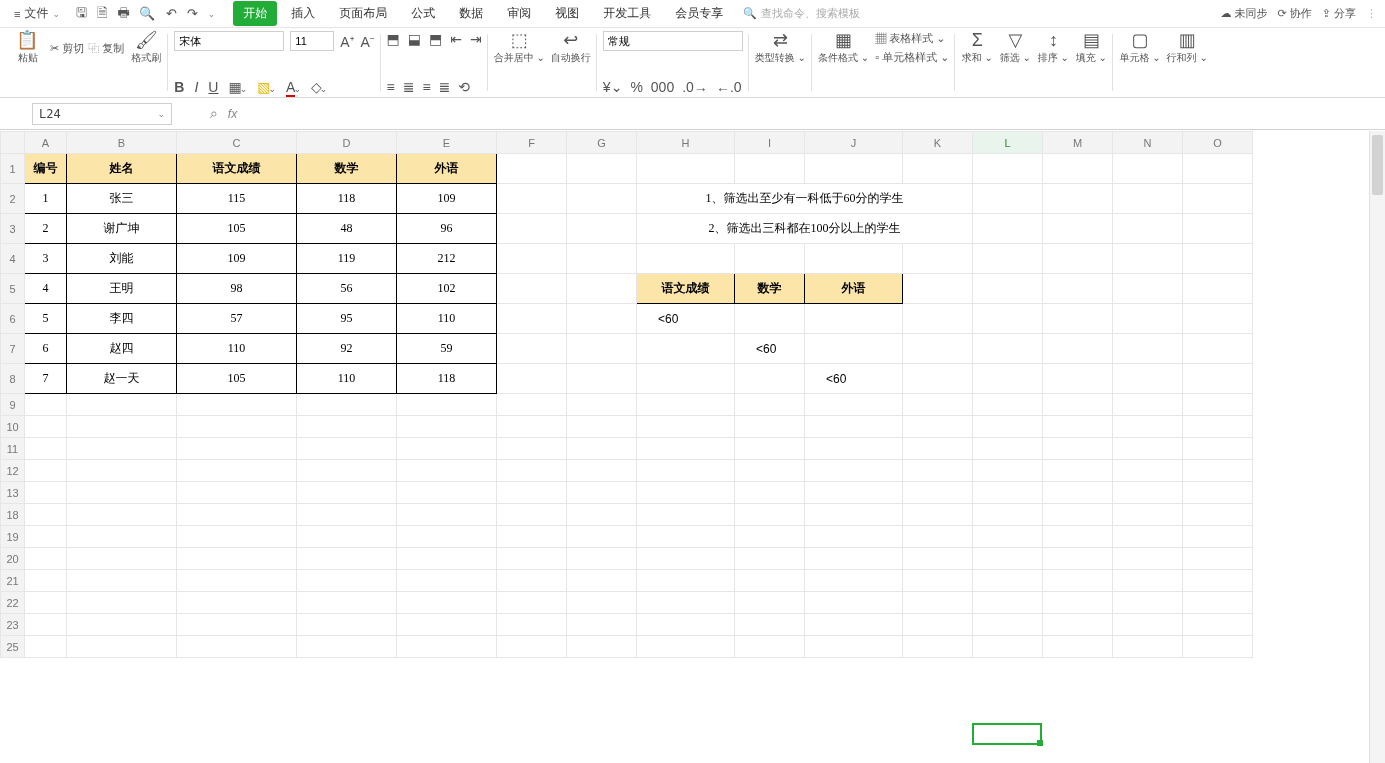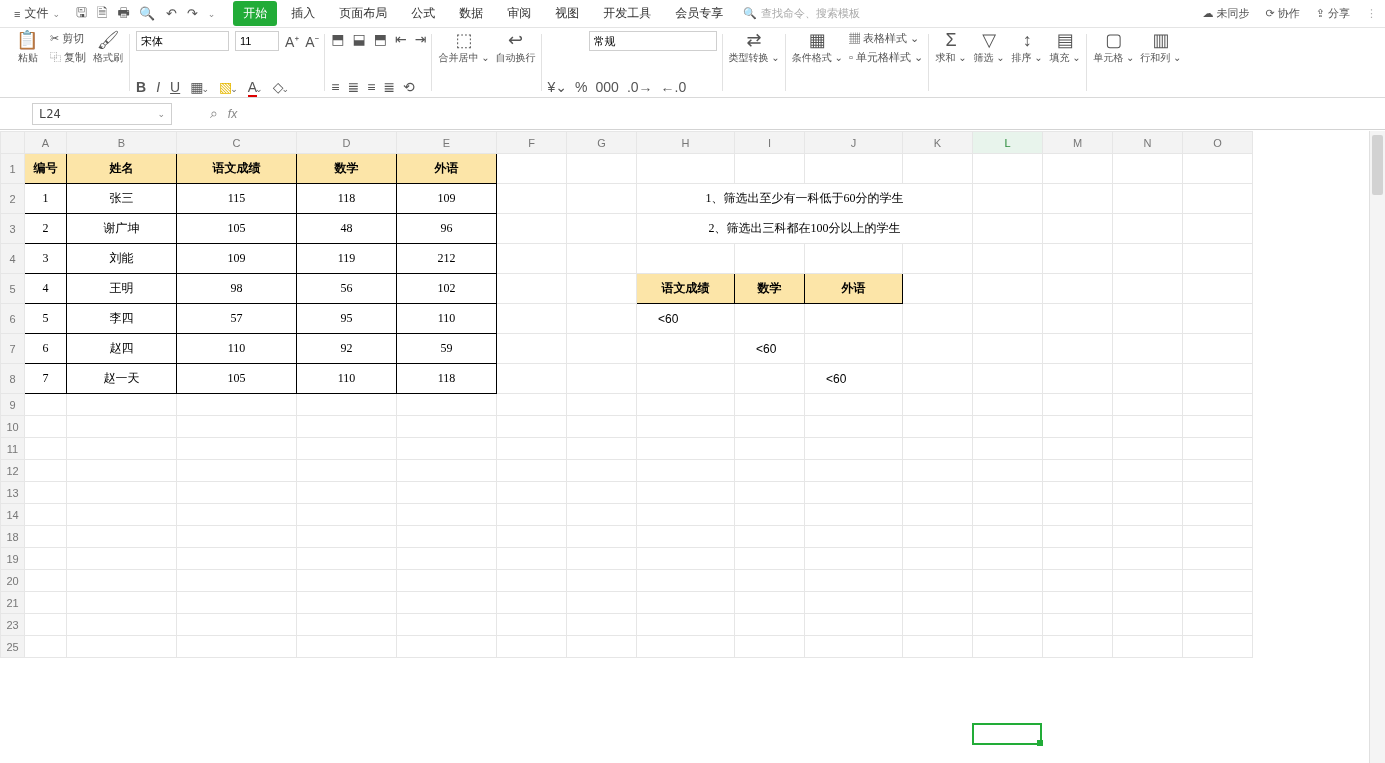--- a/index.html
+++ b/index.html
@@ -8,37 +8,37 @@
 
 .menubar { display:flex; align-items:center; height:28px; padding:0 8px; border-bottom:1px solid #e4e4e4; color:#333; }
 .menubar .file-btn { display:flex; align-items:center; gap:4px; padding:0 6px; height:100%; color:#444; }
 .menubar .file-btn .burger{font-size:11px;}
 .menubar .quick-icons{display:flex;align-items:center;gap:10px;margin-left:10px;color:#555;font-size:13px;}
 .menubar .tabs{display:flex;align-items:center;gap:4px;margin-left:18px;height:100%;}
 .menubar .tab{padding:4px 10px;color:#333;border-radius:3px;font-size:12px;}
 .menubar .tab.active{background:#22ac38;color:#fff;}
 .menubar .search{margin-left:10px;display:flex;align-items:center;color:#aaa;gap:4px;font-size:11px;}
 .menubar .spacer{flex:1;}
-.menubar .right{display:flex;align-items:center;gap:16px;color:#555;font-size:11px;text-align:right;}
+.menubar .right{display:flex;align-items:center;gap:10px;color:#555;font-size:11px;text-align:right;}
 
 
 .ribbon{display:flex;align-items:stretch;height:70px;border-bottom:1px solid #d9d9d9;padding:0 6px;}
 .grp{display:flex;flex-direction:column;justify-content:space-between;padding:3px 6px 2px;position:relative;}
 .grp:after{content:"";position:absolute;right:0;top:6px;bottom:6px;width:1px;background:#e2e2e2;}
 .grp:last-child:after{display:none;}
 .grp .row{display:flex;align-items:center;gap:6px;}
 .grp .icobtn{display:flex;flex-direction:column;align-items:center;gap:2px;color:#555;font-size:10px;min-width:32px;}
 .grp .icobtn .ico{font-size:18px;line-height:1;color:#555;}
 .grp select, .grp .sel{height:20px;font-size:11px;border:1px solid #cfcfcf;background:#fff;padding:0 16px 0 4px;}
-.font-sel{width:93px;}
+.font-sel{width:110px;}
 .size-sel{width:44px;}
 .tiny{font-size:14px;color:#555;}
 .tiny2{font-size:11px;color:#555;}
 .dd::after{content:"⌄";font-size:9px;color:#666;margin-left:-2px;}
-.wrap-sel{width:128px;margin-left:41px;}
+.wrap-sel{width:140px;}
 
 
 .fbar-row{display:flex;align-items:center;height:32px;border-bottom:1px solid #d3d3d3;}
 .namebox{width:140px;height:22px;border:1px solid #cfcfcf;margin-left:32px;display:flex;align-items:center;padding:0 6px;color:#444;font-size:12px;justify-content:space-between;}
 .namebox .cv{font-family:Consolas,monospace;}
 .fx{margin-left:38px;display:flex;align-items:center;gap:10px;color:#888;}
 .fx .mag{font-size:14px;}
 .fx-input{flex:1;height:22px;border:none;outline:none;margin-left:4px;}
 
 
@@ -108,21 +108,21 @@
   </div>
 </div>
 
 <div class="ribbon">
   <div class="grp">
     <div class="row">
       <div class="icobtn">
           <span class="ico">📋</span>
           <span>粘贴</span>
         </div>
-      <div style="display:flex;flex-direction:column;gap:4px">
+      <div style="display:flex;flex-direction:row;gap:4px">
         <span class="tiny2">✂ <span>剪切</span></span>
         <span class="tiny2">⿻ <span>复制</span></span>
       </div>
       <div class="icobtn">
           <span class="ico">🖌</span>
           <span>格式刷</span>
         </div>
     </div>
   </div>
 
@@ -515,38 +515,20 @@
           <td class=""></td>
           <td class=""></td>
           <td class=""></td>
           <td class=""></td>
           <td class=""></td>
           <td class=""></td>
           <td class=""></td>
           <td class=""></td>
         </tr>
         <tr>
-          <td class="rowhdr">14</td>
-          <td class=""></td>
-          <td class=""></td>
-          <td class=""></td>
-          <td class=""></td>
-          <td class=""></td>
-          <td class=""></td>
-          <td class=""></td>
-          <td class=""></td>
-          <td class=""></td>
-          <td class=""></td>
-          <td class=""></td>
-          <td class=""></td>
-          <td class=""></td>
-          <td class=""></td>
-          <td class=""></td>
-        </tr>
-        <tr>
           <td class="rowhdr">18</td>
           <td class=""></td>
           <td class=""></td>
           <td class=""></td>
           <td class=""></td>
           <td class=""></td>
           <td class=""></td>
           <td class=""></td>
           <td class=""></td>
           <td class=""></td>
@@ -588,20 +570,38 @@
           <td class=""></td>
           <td class=""></td>
           <td class=""></td>
           <td class=""></td>
           <td class=""></td>
           <td class=""></td>
           <td class=""></td>
         </tr>
         <tr>
           <td class="rowhdr">21</td>
+          <td class=""></td>
+          <td class=""></td>
+          <td class=""></td>
+          <td class=""></td>
+          <td class=""></td>
+          <td class=""></td>
+          <td class=""></td>
+          <td class=""></td>
+          <td class=""></td>
+          <td class=""></td>
+          <td class=""></td>
+          <td class=""></td>
+          <td class=""></td>
+          <td class=""></td>
+          <td class=""></td>
+        </tr>
+        <tr>
+          <td class="rowhdr">22</td>
           <td class=""></td>
           <td class=""></td>
           <td class=""></td>
           <td class=""></td>
           <td class=""></td>
           <td class=""></td>
           <td class=""></td>
           <td class=""></td>
           <td class=""></td>
           <td class=""></td>

